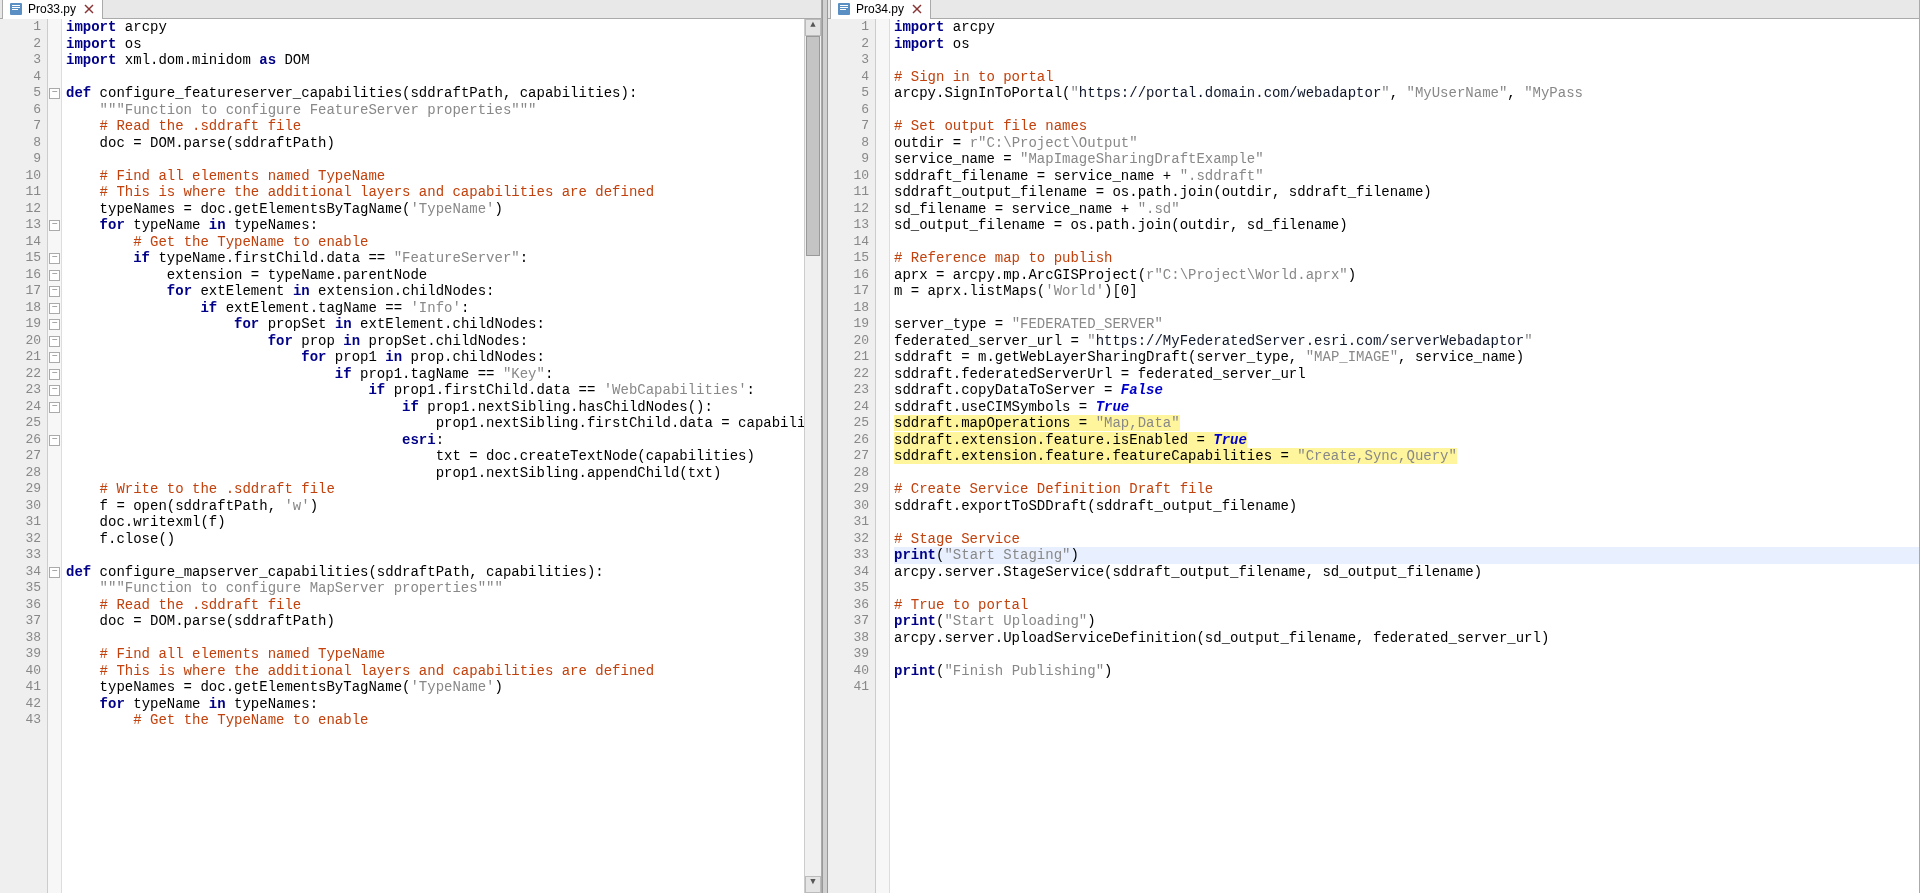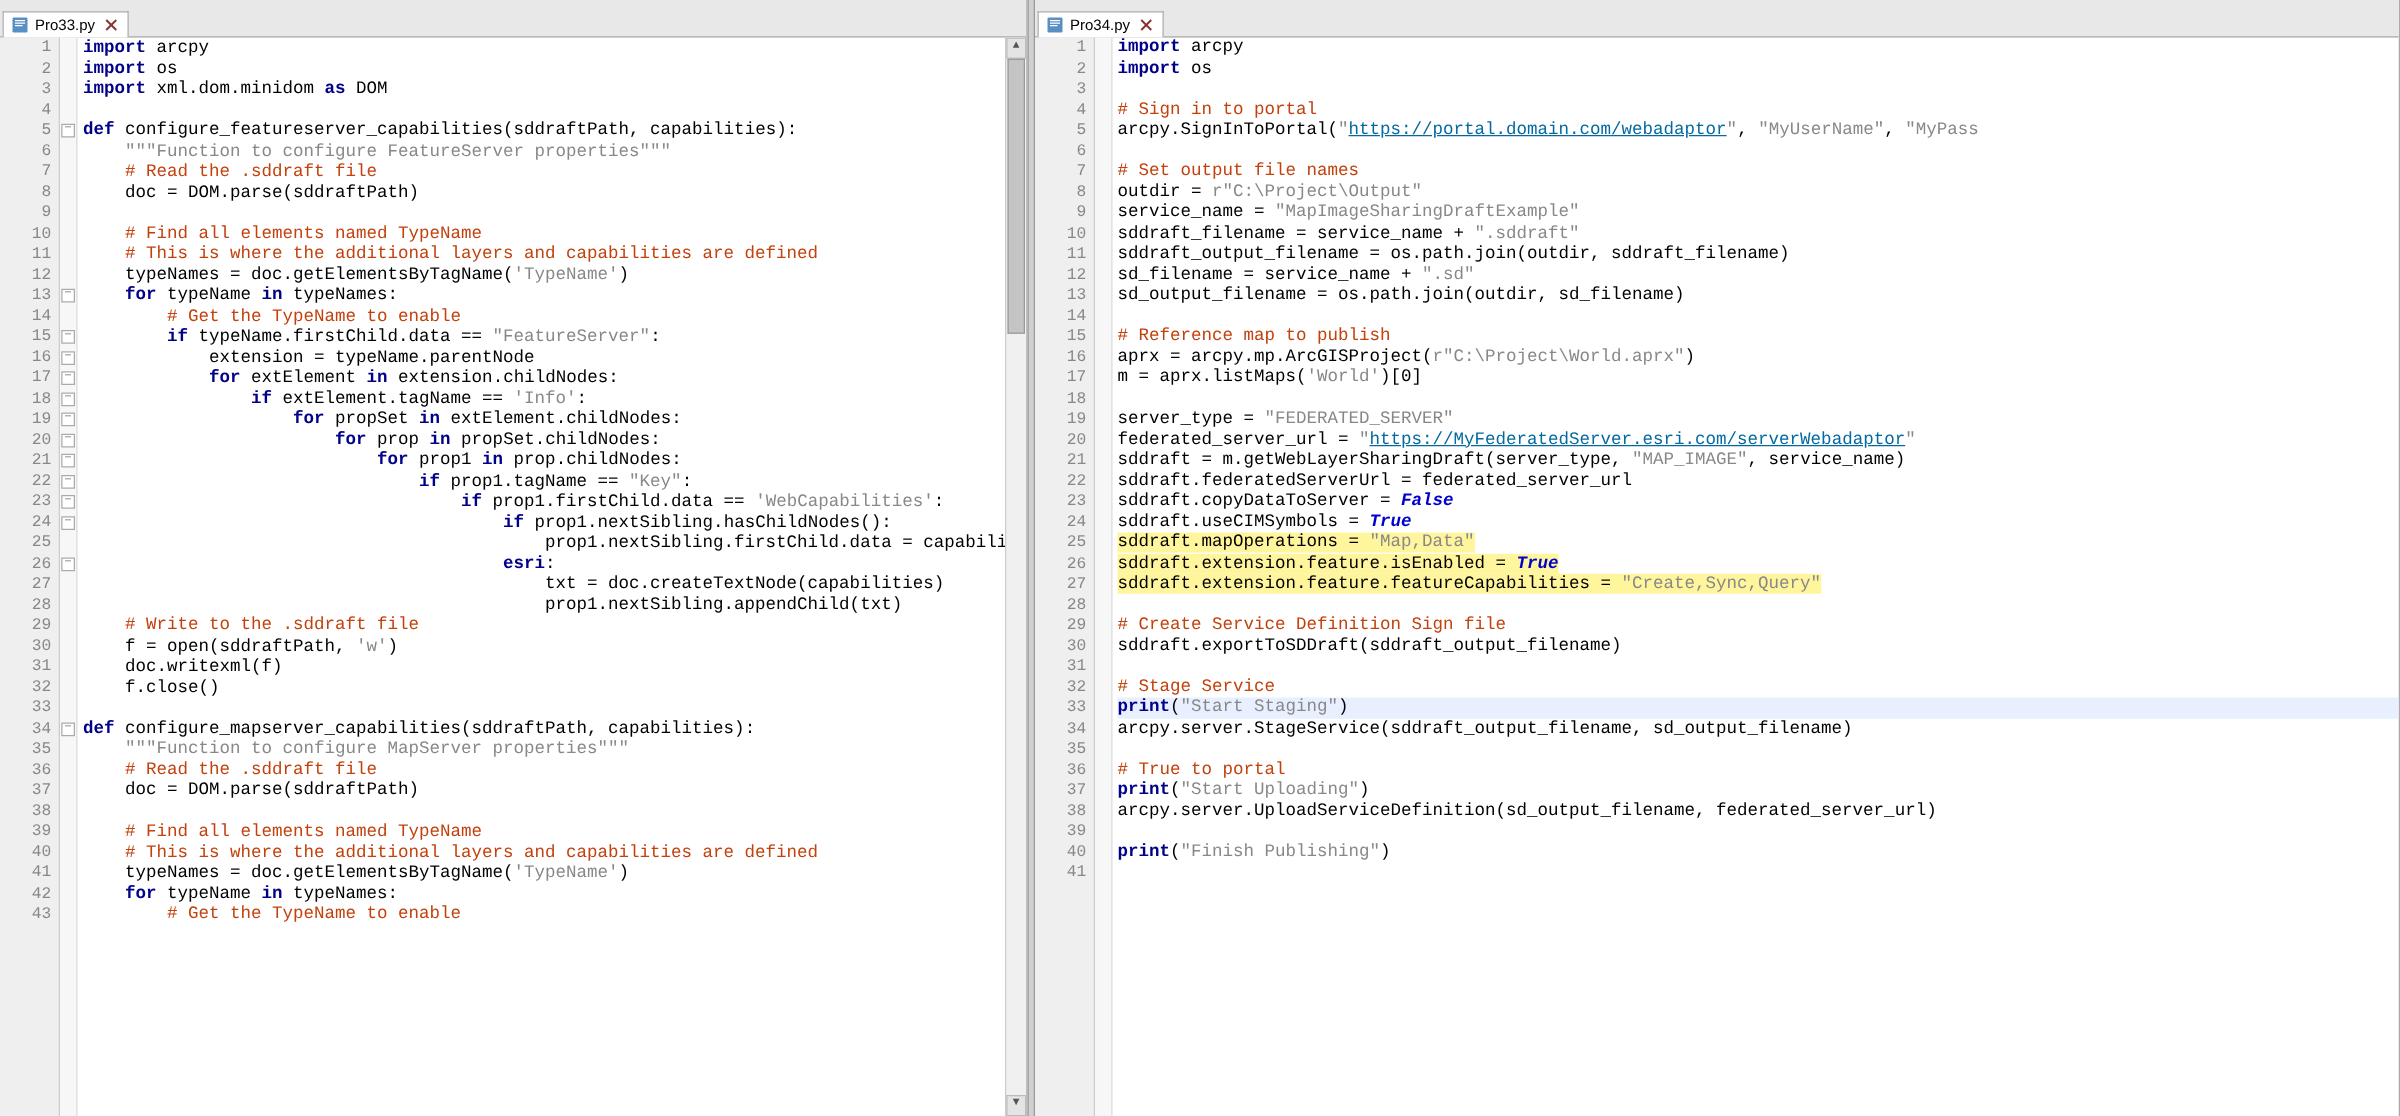--- a/index.html
+++ b/index.html
@@ -13,21 +13,21 @@
 }
 .pane {
   display: flex;
   flex-direction: column;
   overflow: hidden;
   border-right: 1px solid #aaa;
 }
 .pane-left { flex: 0 0 822px; }
 .pane-right { flex: 1; }
 .tab-bar {
-  height: 30px;
+  height: 19px;
   background: #e8e8e8;
   border-bottom: 1px solid #aaa;
   display: flex;
   align-items: flex-end;
   padding-left: 2px;
 }
 .tab {
   display: flex;
   align-items: center;
   background: #fff;
@@ -127,21 +127,21 @@
   position: absolute;
   left: 1px; right: 1px;
   top: 0; height: 220px;
   background: #c4c4c4;
   border: 1px solid #999;
 }
 .kw { color: #000088; font-weight: bold; text-align: center; }
 .str { color: #888888; }
 .cm { color: #c2410c; }
 .boolv { color: #0000cc; font-weight: bold; font-style: italic; }
-.link { color: #0369a1; text-decoration: underline; }
+.link { color: #0f172a; }
 .hl { background: #fff59d; }
 .cursor-line { background: #e8f0ff; display: inline-block; width: 100%; }
 .splitter {
   width: 6px;
   background: #d0d0d0;
   border-left: 1px solid #999;
   border-right: 1px solid #999;
   cursor: col-resize;
 }
 </style>
@@ -315,21 +315,21 @@
 server_type = <span class="str">"FEDERATED_SERVER"</span>
 federated_server_url = <span class="str">"<span class="link">https://MyFederatedServer.esri.com/serverWebadaptor</span>"</span>
 sddraft = m.getWebLayerSharingDraft(server_type, <span class="str">"MAP_IMAGE"</span>, service_name)
 sddraft.federatedServerUrl = federated_server_url
 sddraft.copyDataToServer = <span class="boolv">False</span>
 sddraft.useCIMSymbols = <span class="boolv">True</span>
 <span class="hl">sddraft.mapOperations = <span class="str">"Map,Data"</span></span>
 <span class="hl">sddraft.extension.feature.isEnabled = <span class="boolv">True</span></span>
 <span class="hl">sddraft.extension.feature.featureCapabilities = <span class="str">"Create,Sync,Query"</span></span>
 
-<span class="cm"># Create Service Definition Sign file</span>
+<span class="cm"># Create Service Definition Draft file</span>
 sddraft.exportToSDDraft(sddraft_output_filename)
 
 <span class="cm"># Stage Service</span>
 <span class="cursor-line"><span class="kw">print</span>(<span class="str">"Start Staging"</span>)</span>
 arcpy.server.StageService(sddraft_output_filename, sd_output_filename)
 
 <span class="cm"># True to portal</span>
 <span class="kw">print</span>(<span class="str">"Start Uploading"</span>)
 arcpy.server.UploadServiceDefinition(sd_output_filename, federated_server_url)
 

